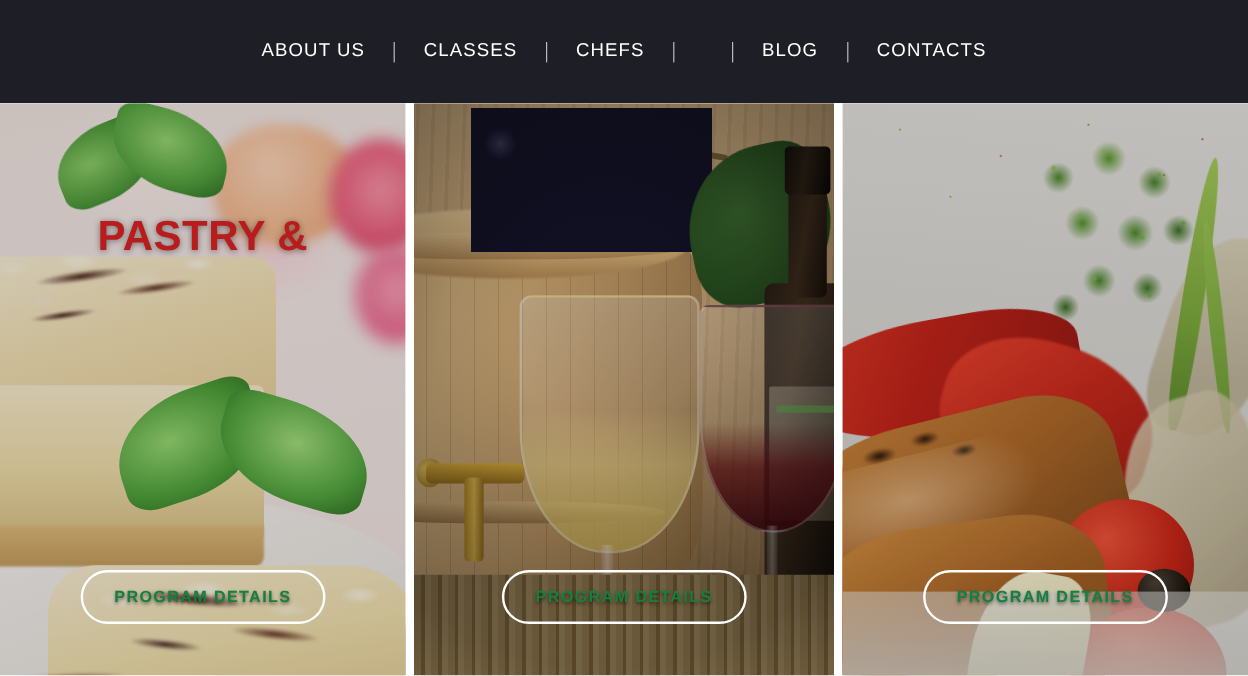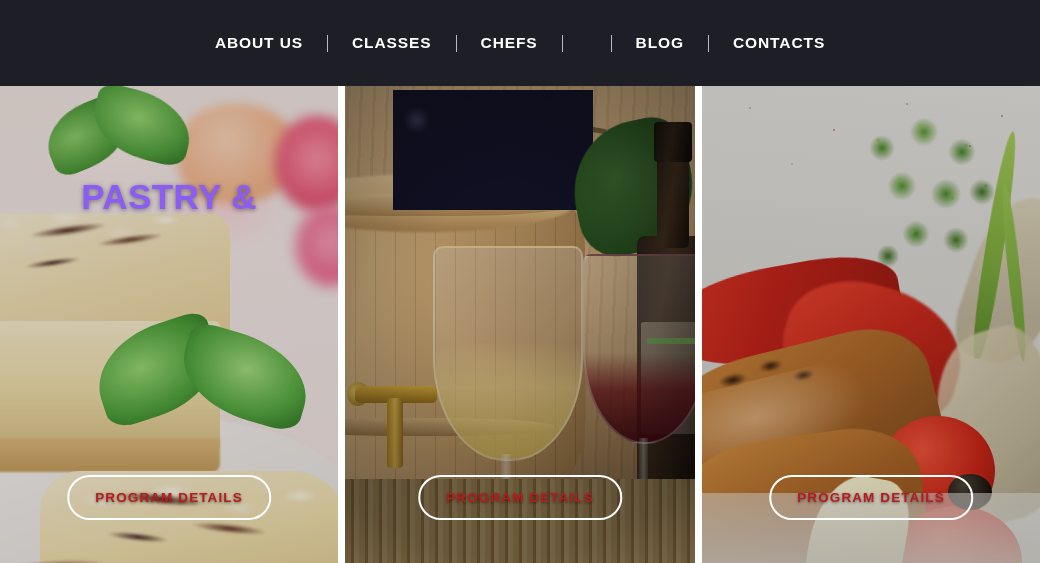--- a/index.html
+++ b/index.html
@@ -18,21 +18,21 @@
   .site-header {
     position: absolute; top: 0; left: 0;
     width: 1040px; height: 86px;
     background: #1e1f26;
     display: flex; align-items: center; justify-content: center;
   }
   .main-nav { display: flex; align-items: center; }
   .nav-link {
     color: #ffffff;
     font-size: 15.5px;
-    font-weight: bold;
+    font-weight: normal;
     letter-spacing: 0.9px;
     text-transform: uppercase;
     text-decoration: none;
     white-space: nowrap;
     padding: 4px 0;
     cursor: pointer;
   }
   .nav-sep {
     width: 1px; height: 17px;
     background: #b9bcc4;
@@ -62,42 +62,42 @@
   .card-shade {
     position: absolute; inset: 0;
     background: rgba(0,0,0,0.17);
   }
 
   .card-title {
     position: absolute;
     left: 0; right: 0;
     top: 92px;
     text-align: center;
-    color: #8b5cf6;
+    color: #b91c1c;
     font-size: 35px;
     line-height: 38px;
     font-weight: bold;
     letter-spacing: 0.4px;
     text-transform: uppercase;
     text-shadow: 0 1px 5px rgba(0,0,0,0.45);
     padding: 0 8px;
   }
   .card-2 .card-title { font-size: 35px; }
 
   .details-btn {
     position: absolute;
     left: 50%;
     transform: translateX(-50%);
     bottom: 43px;
     min-width: 194px;
     padding: 13px 26px;
     border: 2px solid #ffffff;
     border-radius: 999px;
     background: transparent;
-    color: #b91c1c;
+    color: #15803d;
     font-family: "Liberation Sans", sans-serif;
     font-size: 13.5px;
     font-weight: bold;
     letter-spacing: 1.1px;
     text-transform: uppercase;
     text-align: right;
     cursor: pointer;
     text-shadow: 0 1px 3px rgba(0,0,0,0.5);
     white-space: nowrap;
   }

